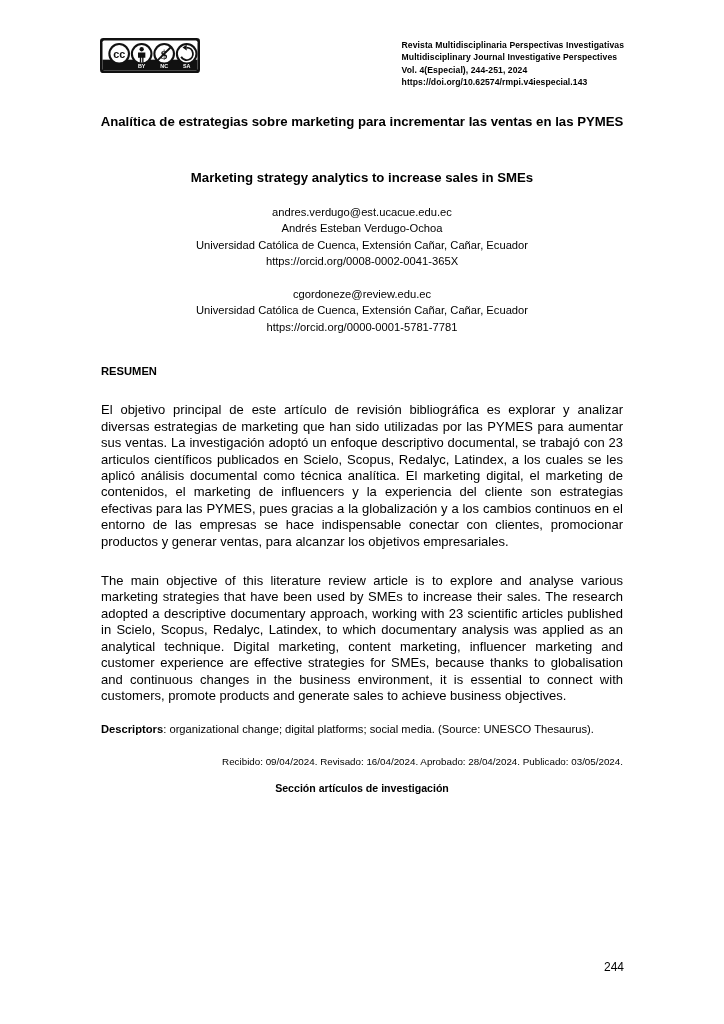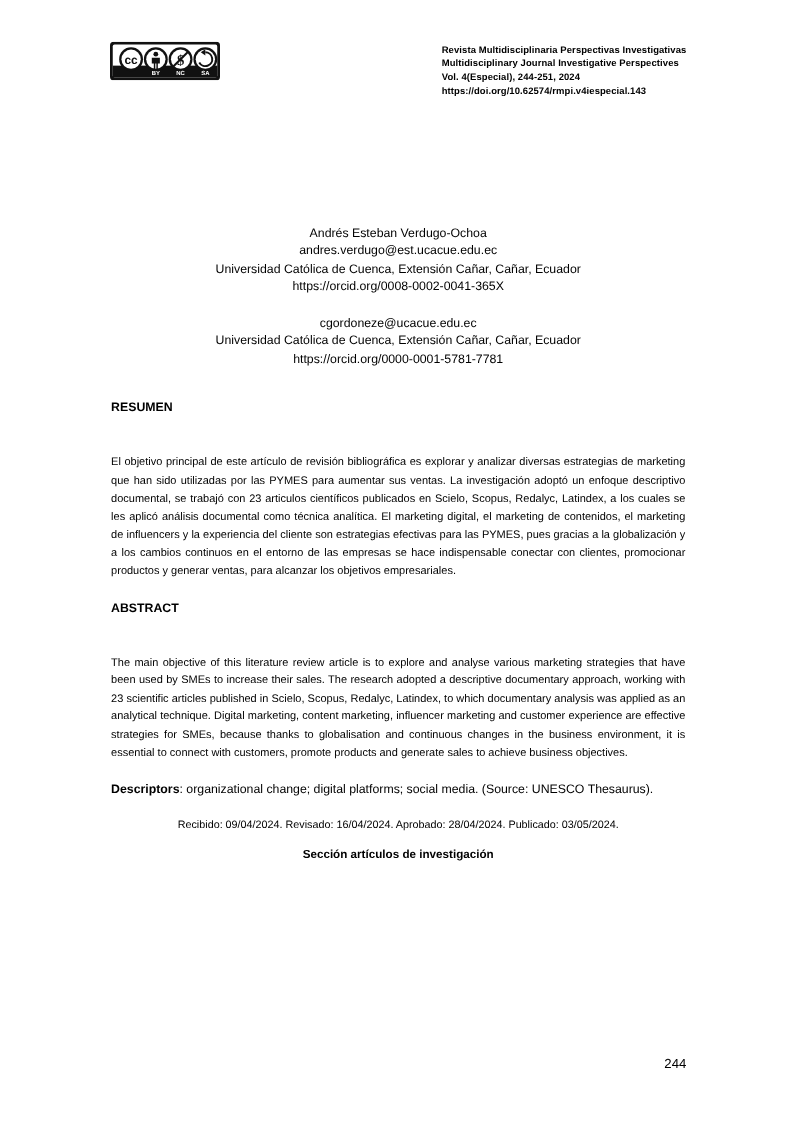--- a/index.html
+++ b/index.html
@@ -108,44 +108,44 @@
   .section-head {
     font-size: 11.2px;
     font-weight: bold;
     line-height: 16.4px;
     margin: 0;
   }
 
   .body-text {
     text-align: justify;
     text-justify: inter-word;
-    font-size: 10px;
-    line-height: 16.4px;
-    margin: 34px 0 0 0;
+    font-size: 13px;
+    line-height: 16.4px;
+    margin: 23px 0 0 0;
     hyphens: none;
   }
 
   .descriptors {
     text-align: justify;
     font-size: 11.2px;
     line-height: 16.4px;
     margin: 16.4px 0 0 0;
   }
 
   .descriptors .lead {
     font-weight: bold;
   }
 
   .section-head.spaced {
     margin-top: 16.4px;
   }
 
   
   .dates {
-    text-align: center;
+    text-align: right;
     font-size: 9.8px;
     line-height: 14px;
     margin: 18px 0 0 0;
   }
 
   .section-line {
     text-align: center;
     font-size: 10.6px;
     font-weight: bold;
     line-height: 14px;
@@ -201,46 +201,49 @@
 
     <div class="masthead-text">
       <div>Revista Multidisciplinaria Perspectivas Investigativas</div>
       <div>Multidisciplinary Journal Investigative Perspectives</div>
       <div>Vol. 4(Especial), 244-251, 2024</div>
       <div>https://doi.org/10.62574/rmpi.v4iespecial.143</div>
     </div>
 
   </div>
 
+  <div class="title-block">
+    <h1 class="title-es">Analítica de estrategias sobre marketing para incrementar las ventas en las PYMES</h1>
+    <h2 class="title-en">Marketing strategy analytics to increase sales in SMEs</h2>
+  </div>
 
   <div class="authors">
 
     <div class="author-group">
+      <div>andres.verdugo@est.ucacue.edu.ec</div>
       <div>Andrés Esteban Verdugo-Ochoa</div>
-      <div>andres.verdugo@est.ucacue.edu.ec</div>
       <div class="affil">Universidad Católica de Cuenca, Extensión Cañar, Cañar, Ecuador</div>
       <div>https://orcid.org/0008-0002-0041-365X</div>
     </div>
 
     <div class="author-group">
-      <div>cgordoneze@ucacue.edu.ec</div>
+      <div>cgordoneze@review.edu.ec</div>
       <div class="affil">Universidad Católica de Cuenca, Extensión Cañar, Cañar, Ecuador</div>
       <div>https://orcid.org/0000-0001-5781-7781</div>
     </div>
 
   </div>
 
   <div class="content">
 
     <p class="section-head">RESUMEN</p>
 
     <p class="body-text">El objetivo principal de este artículo de revisión bibliográfica es explorar y analizar diversas estrategias de marketing que han sido utilizadas por las PYMES para aumentar sus ventas. La investigación adoptó un enfoque descriptivo documental, se trabajó con 23 articulos científicos publicados en Scielo, Scopus, Redalyc, Latindex, a los cuales se les aplicó análisis documental como técnica analítica. El marketing digital, el marketing de contenidos, el marketing de influencers y la experiencia del cliente son estrategias efectivas para las PYMES, pues gracias a la globalización y a los cambios continuos en el entorno de las empresas se hace indispensable conectar con clientes, promocionar productos y generar ventas, para alcanzar los objetivos empresariales.</p>
 
 
-    <p class="section-head spaced">ABSTRACT</p>
 
     <p class="body-text">The main objective of this literature review article is to explore and analyse various marketing strategies that have been used by SMEs to increase their sales. The research adopted a descriptive documentary approach, working with 23 scientific articles published in Scielo, Scopus, Redalyc, Latindex, to which documentary analysis was applied as an analytical technique. Digital marketing, content marketing, influencer marketing and customer experience are effective strategies for SMEs, because thanks to globalisation and continuous changes in the business environment, it is essential to connect with customers, promote products and generate sales to achieve business objectives.</p>
 
     <p class="descriptors"><span class="lead">Descriptors</span><span>: organizational change; digital platforms; social media. (Source: UNESCO Thesaurus).</span></p>
 
     <p class="dates">Recibido: 09/04/2024. Revisado: 16/04/2024. Aprobado: 28/04/2024. Publicado: 03/05/2024.</p>
     <p class="section-line">Sección artículos de investigación</p>
 
   </div>
 

